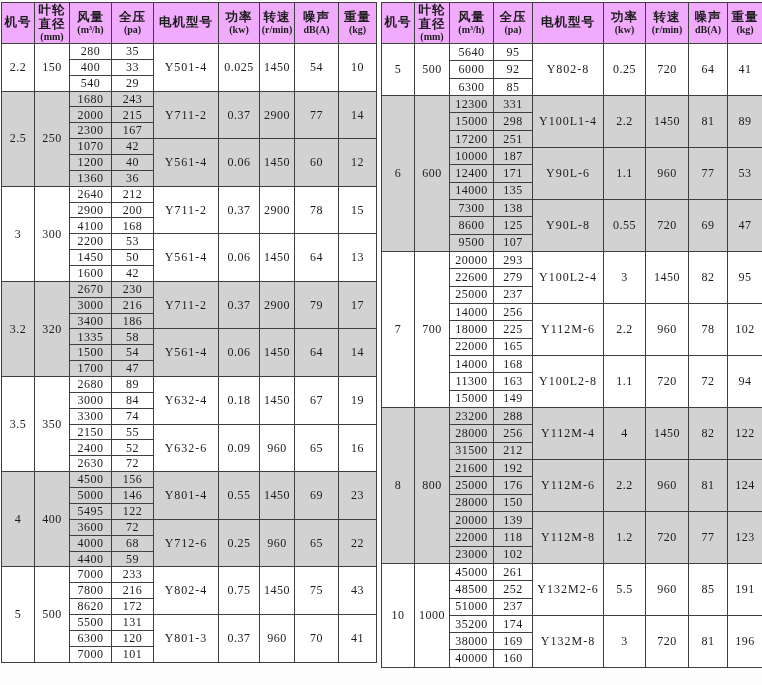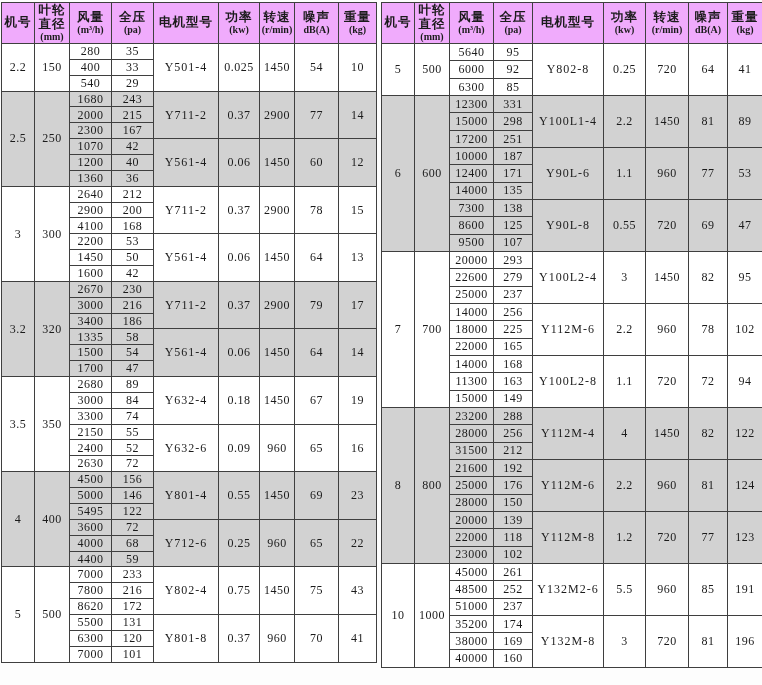--- a/index.html
+++ b/index.html
@@ -303,21 +303,21 @@
           <td class="cell-air-volume">7800</td>
           <td class="cell-total-pressure">216</td>
         </tr>
         <tr>
           <td class="cell-air-volume">8620</td>
           <td class="cell-total-pressure">172</td>
         </tr>
         <tr>
           <td class="cell-air-volume">5500</td>
           <td class="cell-total-pressure">131</td>
-          <td rowspan="3" class="cell-motor-model">Y801-8</td>
+          <td rowspan="3" class="cell-motor-model">Y801-3</td>
           <td rowspan="3" class="cell-power">0.37</td>
           <td rowspan="3" class="cell-speed">960</td>
           <td rowspan="3" class="cell-noise">70</td>
           <td rowspan="3" class="cell-weight">41</td>
         </tr>
         <tr>
           <td class="cell-air-volume">6300</td>
           <td class="cell-total-pressure">120</td>
         </tr>
         <tr>

